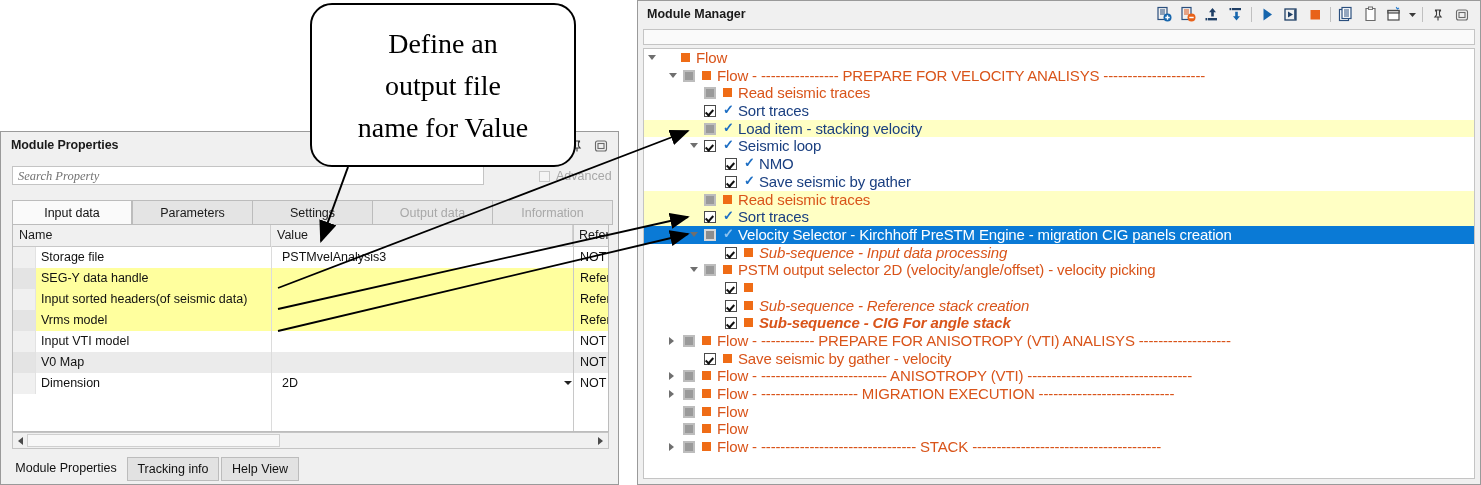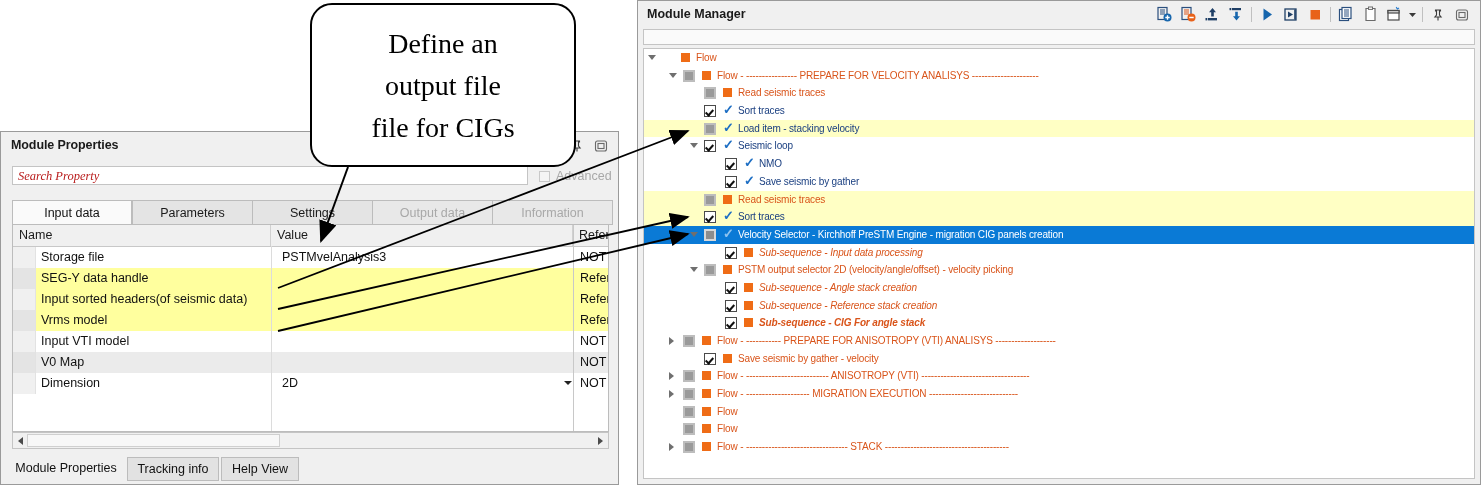--- a/index.html
+++ b/index.html
@@ -19,23 +19,23 @@
   }
   .mp-title{
     position:absolute;left:10px;top:6px;font-size:12.5px;font-weight:bold;color:#1a1a1a;
     letter-spacing:-.1px;
   }
   .mp-pin{position:absolute;right:34px;top:7px;width:14px;height:14px;}
   .mp-float{position:absolute;right:10px;top:7px;width:14px;height:14px;}
 
   .mp-searchrow{position:absolute;left:0;top:28px;width:619px;height:30px;}
   .mp-search{
-    position:absolute;left:11px;top:6px;width:516px;height:19px;
+    position:absolute;left:11px;top:6px;width:472px;height:19px;
     background:#fff;border:1px solid #c4c4c4;box-sizing:border-box;
-    font-family:"Liberation Serif", serif;font-style:italic;font-size:12.5px;color:#b91c1c;
+    font-family:"Liberation Serif", serif;font-style:italic;font-size:12.5px;color:#737373;
     padding:1px 0 0 5px;line-height:17px;
   }
   .mp-adv-box{
     position:absolute;left:538px;top:11px;width:11px;height:11px;
     border:1px solid #c8c8c8;background:#f4f4f4;box-sizing:border-box;
   }
   .mp-adv-lab{position:absolute;left:555px;top:9px;font-size:12.5px;color:#a8a8a8;}
 
   
   .mp-tabs{
@@ -124,21 +124,21 @@
   .cb.check{background:#fff;border:1px solid #4a4a4a;}
   .cb.check:after{
     content:"";position:absolute;left:2px;top:2px;width:5px;height:8px;
     border:solid #111;border-width:0 2px 2px 0;transform:rotate(42deg);box-sizing:border-box;
   }
   .cb.greysel{background:#8d8d8d;border:2px solid #d8d8d8;}
   .mk{position:absolute;top:4px;}
   .mk.sq{width:9px;height:9px;background:#ef6c16;}
   .mk.ck{top:1px;font-size:13px;color:#1e6fc4;font-weight:bold;line-height:14px;}
   .mk.ck.pale{color:#8fc3ef;}
-  .lb{position:absolute;top:1px;font-size:10px;color:#111;line-height:16px;letter-spacing:-.15px;text-align:center;}
+  .lb{position:absolute;top:1px;font-size:15px;color:#111;line-height:16px;letter-spacing:-.15px;text-align:center;}
   .lb.orange{color:#d9541a;}
   .lb.blue{color:#1a3f80;}
   .lb.white{color:#fff;}
   .lb.ital{font-style:italic;color:#d9541a;}
 
   
   #anno{position:absolute;left:0;top:0;width:1481px;height:485px;pointer-events:none;}
   .callout{
     position:absolute;left:310px;top:3px;width:266px;height:164px;
     background:#fff;border:2px solid #000;border-radius:22px;box-sizing:border-box;
@@ -436,21 +436,20 @@
       </div>
       <div class="tr">
         <div class="tw down" style="left: 46px;"></div>
         <div class="cb grey" style="left: 60px;"></div>
         <div class="mk sq" style="left: 79px;"></div>
         <div class="lb orange" style="left: 94px;">PSTM output selector 2D (velocity/angle/offset) - velocity picking</div>
       </div>
       <div class="tr">
         <div class="cb check" style="left: 81px;"></div>
         <div class="mk sq" style="left: 100px;"></div>
-        <div class="lb ital" style="left: 115px;">Sub-sequence - Angle stack creation</div>
       </div>
       <div class="tr">
         <div class="cb check" style="left: 81px;"></div>
         <div class="mk sq" style="left: 100px;"></div>
         <div class="lb ital" style="left: 115px;">Sub-sequence - Reference stack creation</div>
       </div>
       <div class="tr">
         <div class="cb check" style="left: 81px;"></div>
         <div class="mk sq" style="left: 100px;"></div>
         <div class="lb ital" style="left: 115px; font-weight: bold;">Sub-sequence - CIG For angle stack</div>
@@ -507,15 +506,15 @@
 
     <path d="M348,167 L321,241" stroke="#000" stroke-width="2" fill="none" marker-end="url(#ah)"></path>
 
     <path d="M278,288 L688,131" stroke="#000" stroke-width="1.8" fill="none" marker-end="url(#ah)"></path>
     <path d="M278,309 L688,217" stroke="#000" stroke-width="1.8" fill="none" marker-end="url(#ah)"></path>
     <path d="M278,331 L688,234" stroke="#000" stroke-width="1.8" fill="none" marker-end="url(#ah)"></path>
   </svg>
   <div class="callout">
     <div>Define an</div>
     <div>output file</div>
-    <div>file for CIGs</div>
+    <div>name for Value</div>
   </div>
 </div>
 
 </body></html>

